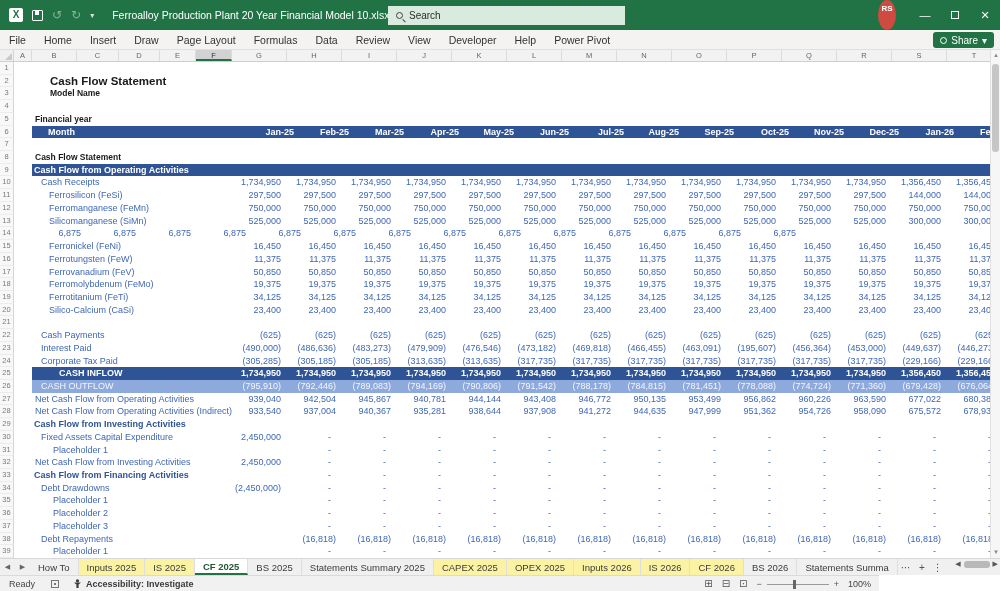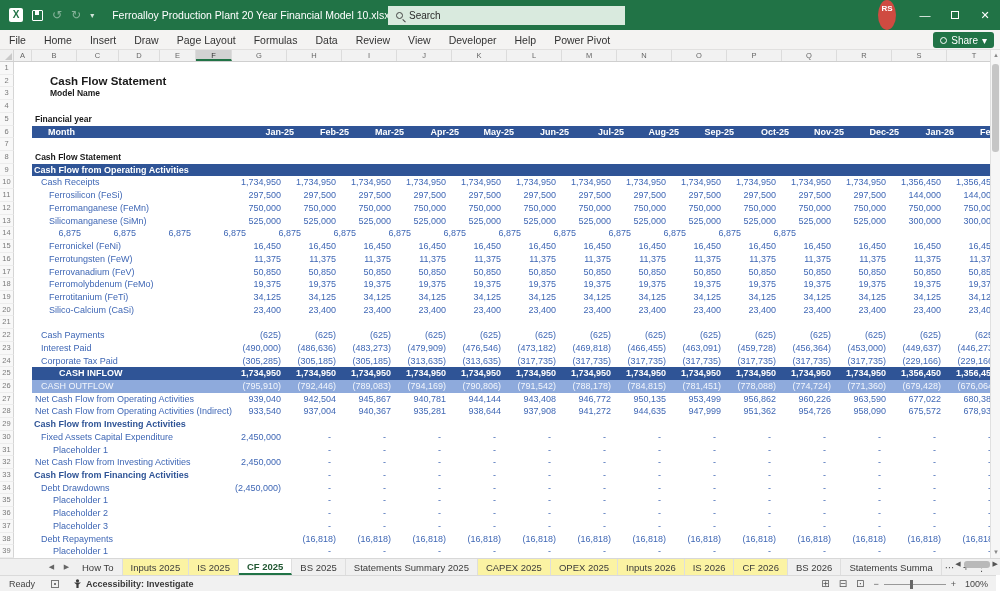--- a/index.html
+++ b/index.html
@@ -73,31 +73,31 @@
   .s-outflow .lbl{color:#f3f6fc;padding-left:9px;}
   .s-outflow .cell{color:#f3f6fc;}
   
   .vscroll{position:absolute;top:50px;right:0;width:10px;height:508px;background:#f6f6f6;
     border-left:1px solid #e0e0e0;}
   .vsa{width:10px;height:11px;font-size:6px;color:#888;text-align:center;line-height:11px;}
   .vthumb{position:absolute;top:14px;left:1px;width:7px;height:88px;background:#c6c6c6;border-radius:3px;}
   .vsb{position:absolute;bottom:0;}
   
   .tabbar{position:absolute;top:558px;left:0;width:1000px;height:17px;background:#f0f0f0;
-    border-top:1px solid #d8d8d8;display:flex;align-items:stretch;font-size:9.5px;color:#3b3b3b;padding-left:44px;}
+    border-top:1px solid #d8d8d8;display:flex;align-items:stretch;font-size:9.5px;color:#3b3b3b;}
   .tnav{width:15px;display:flex;align-items:center;justify-content:center;font-size:7px;color:#666;}
   .stab{padding:0 8px;display:flex;align-items:center;border-right:1px solid #dedede;white-space:nowrap;}
   .stab.yellow{background:var(--yellowtab);}
   .stab.active{background:#fff;font-weight:bold;color:#215732;border-bottom:2px solid var(--green);}
   .tbtn{width:16px;display:flex;align-items:center;justify-content:center;color:#555;font-size:10px;}
   .hscroll{position:absolute;right:2px;top:560px;display:flex;align-items:center;gap:3px;}
   .hsa{font-size:7px;color:#555;}
   .hthumb{width:26px;height:7px;background:#b9b9b9;border-radius:3px;}
   
-  .statusbar{position:absolute;top:575px;left:0;width:996px;height:16px;background:#f1f1f1;
+  .statusbar{position:absolute;top:575px;left:0;width:879px;height:16px;background:#f1f1f1;
     border-top:1px solid #dadada;display:flex;align-items:center;font-size:9px;color:#444;}
   .ready{margin-left:9px;}
   .macroicon{width:8px;height:8px;border:1px solid #777;margin-left:16px;position:relative;}
   .macroicon::after{content:"";position:absolute;left:2px;top:2px;width:2px;height:2px;background:#777;}
   .accwrap{display:flex;align-items:center;gap:4px;margin-left:14px;font-weight:bold;color:#3a3a3a;}
   .sb-right{position:absolute;right:0;top:0;height:16px;display:flex;align-items:center;gap:9px;padding-right:8px;}
   .viewico{font-size:10px;color:#555;line-height:1;}
   .zoomctl{display:flex;align-items:center;gap:5px;color:#555;}
   .ztrack{width:62px;height:1px;background:#999;position:relative;}
   .zthumb{position:absolute;left:26px;top:-4px;width:3px;height:9px;background:#666;}
@@ -497,21 +497,21 @@
         <div class="lbl">Interest Paid</div>
         <div class="cell">(490,000)</div>
         <div class="cell">(486,636)</div>
         <div class="cell">(483,273)</div>
         <div class="cell">(479,909)</div>
         <div class="cell">(476,546)</div>
         <div class="cell">(473,182)</div>
         <div class="cell">(469,818)</div>
         <div class="cell">(466,455)</div>
         <div class="cell">(463,091)</div>
-        <div class="cell">(459,728)</div>
+        <div class="cell">(195,607)</div>
         <div class="cell">(456,364)</div>
         <div class="cell">(453,000)</div>
         <div class="cell">(449,637)</div>
         <div class="cell">(446,273)</div>
       </div>
     </div>
     <div class="grow">
       <div class="rownum">24</div>
       <div class="strip s-item">
         <div class="lbl">Corporate Tax Paid</div>

